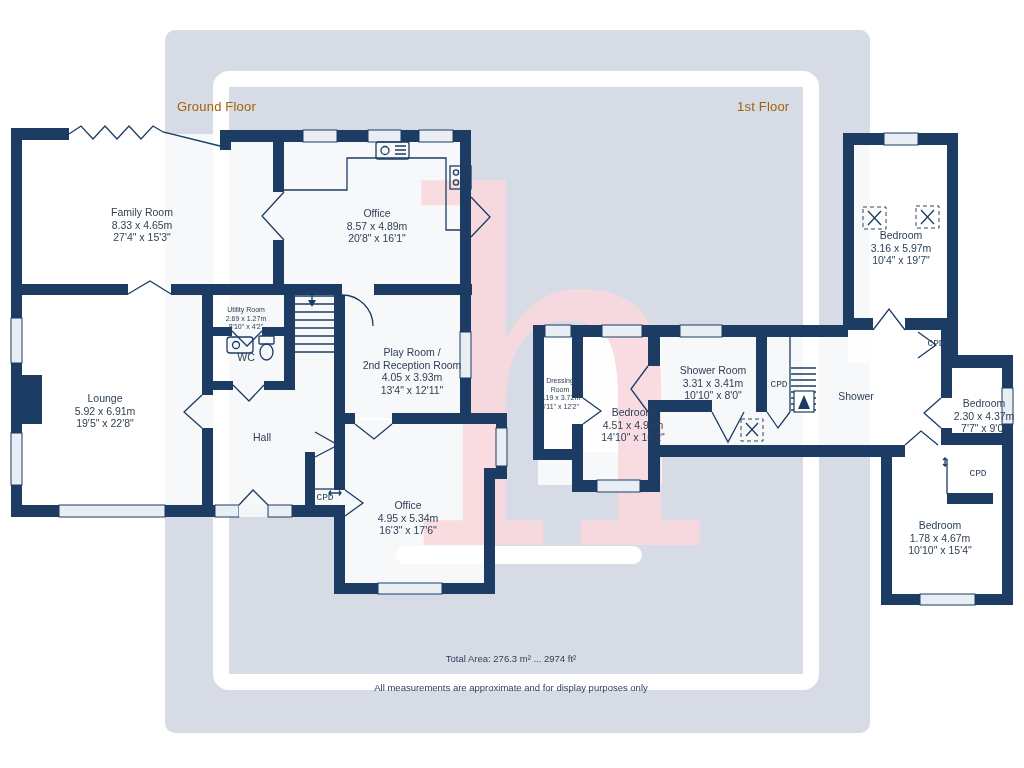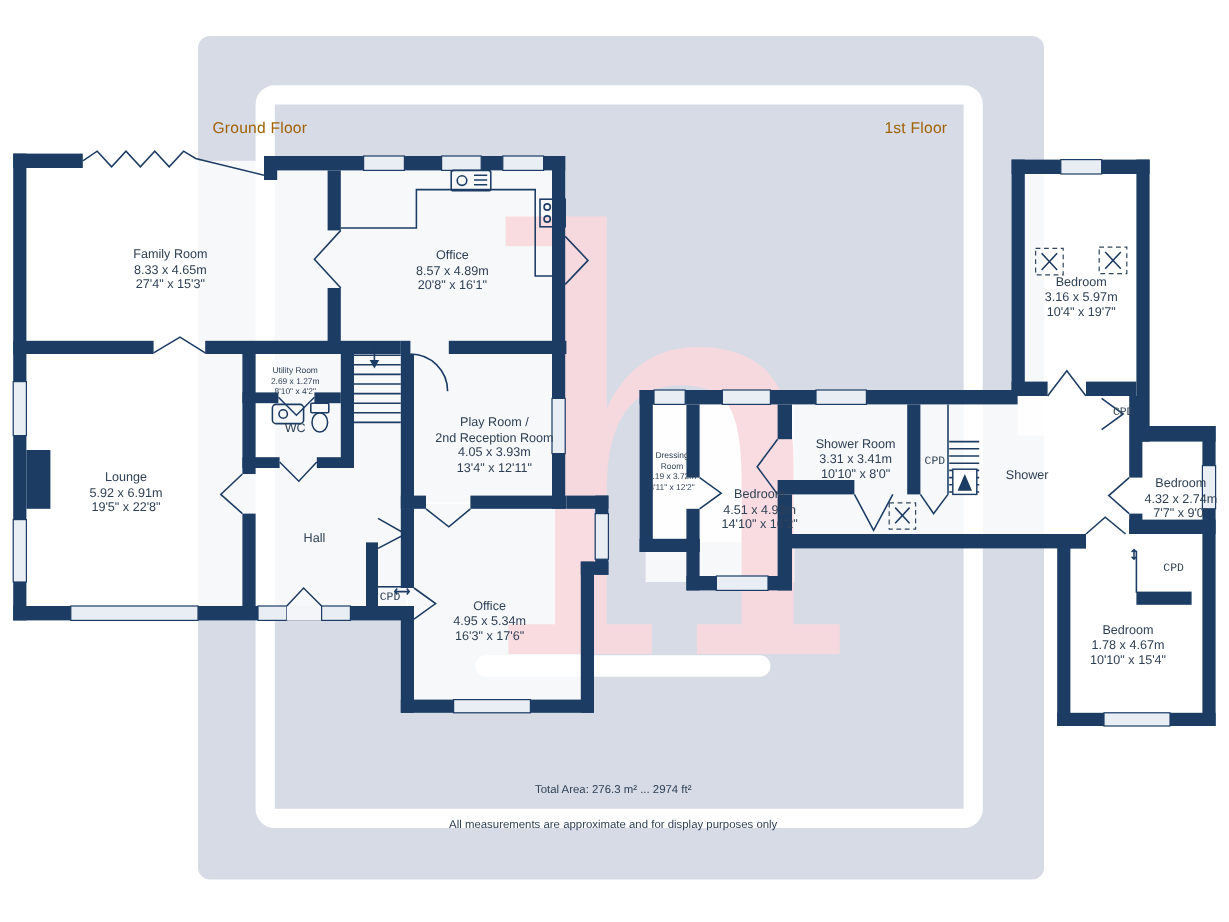--- a/index.html
+++ b/index.html
@@ -237,21 +237,21 @@
     <span>19'5" x 22'8"</span>
   </div>
   <div class="rl tiny" style="left:246px;top:306px">
     <span>Utility Room</span>
     <span>2.69 x 1.27m</span>
     <span>8'10" x 4'2"</span>
   </div>
   <div class="rl" style="left:246px;top:351px">
     <span>WC</span>
   </div>
-  <div class="rl" style="left:262px;top:443px">
+  <div class="rl" style="left:262px;top:431px">
     <span>Hall</span>
   </div>
   <div class="rl cpd" style="left:325px;top:492px">
     <span>CPD</span>
   </div>
   <div class="rl" style="left:412px;top:346px">
     <span>Play Room /</span>
     <span>2nd Reception Room</span>
     <span>4.05 x 3.93m</span>
     <span>13'4" x 12'11"</span>
@@ -287,21 +287,21 @@
     <span>CPD</span>
   </div>
   <div class="rl" style="left:856px;top:390px">
     <span>Shower</span>
   </div>
   <div class="rl cpd" style="left:936px;top:338px">
     <span>CPD</span>
   </div>
   <div class="rl" style="left:984px;top:397px">
     <span>Bedroom</span>
-    <span>4.32 x 2.74m</span>
+    <span>2.30 x 4.37m</span>
     <span>7'7" x 9'0"</span>
   </div>
   <div class="rl cpd" style="left:978px;top:468px">
     <span>CPD</span>
   </div>
   <div class="rl" style="left:940px;top:519px">
     <span>Bedroom</span>
     <span>1.78 x 4.67m</span>
     <span>10'10" x 15'4"</span>
   </div>

